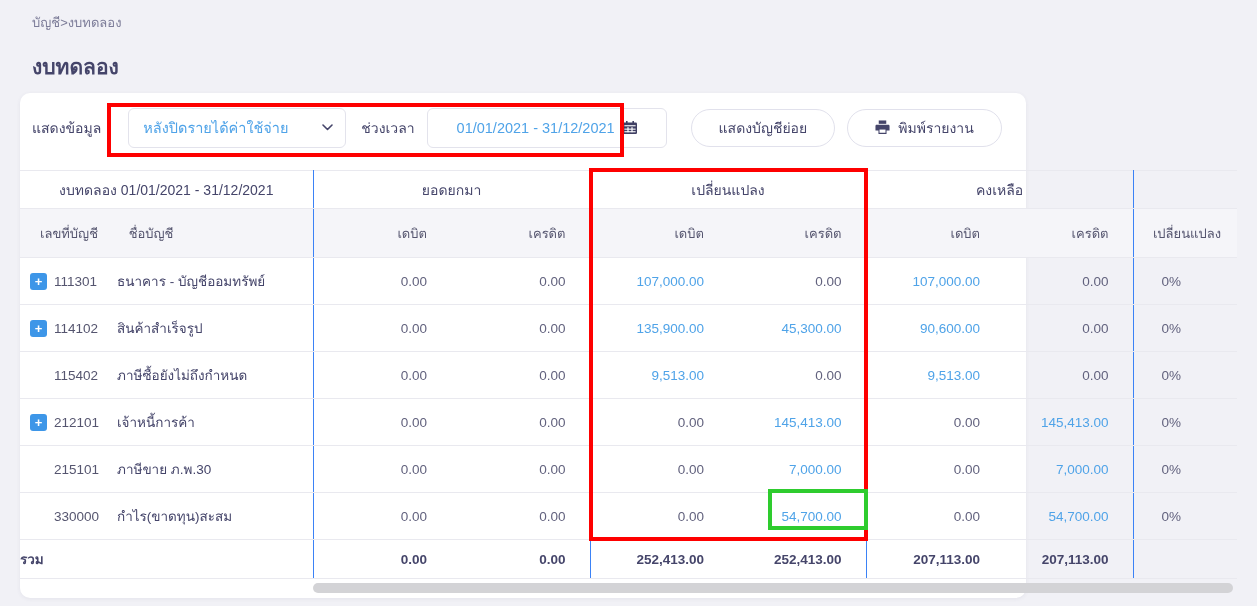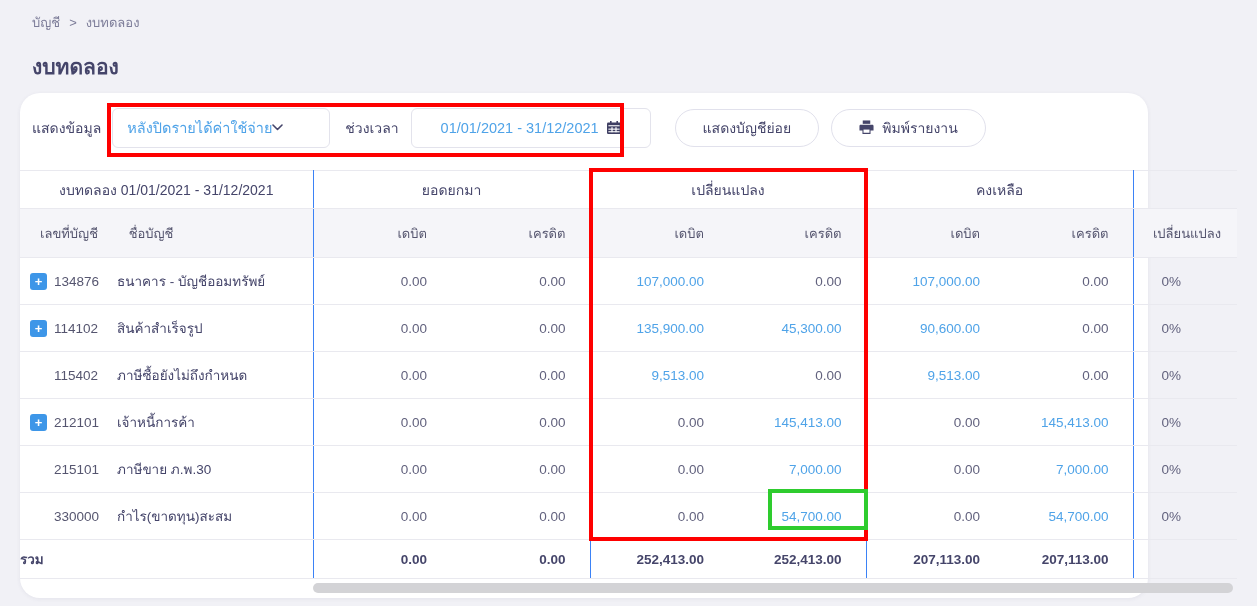--- a/index.html
+++ b/index.html
@@ -1,31 +1,31 @@
 <!DOCTYPE html>
 <html style="--accent-blue: #4fa3e8; --navy: #45456a; --plus-blue: #3d96e8; --annotation-red: #fe0000; --annotation-green: #2ecc2e;"><head>
 <meta charset="utf-8">
 <style>
   * { box-sizing: border-box; }
   body { margin: 0; font-family: "Liberation Sans", "DejaVu Sans", sans-serif; background: #f1f1f6; }
   .screen { position: relative; width: 1257px; height: 606px; overflow: hidden; background: #f1f1f6; color: var(--navy, #45456a); }
 
   
-  .breadcrumb { position: absolute; top: 12px; left: 32px; font-size: 13px; color: #7d7d99; display: flex; gap: 9px; align-items: center; }
+  .breadcrumb { position: absolute; top: 12px; left: 32px; font-size: 13px; color: #7d7d99; display: flex; align-items: center; }
   .breadcrumb .crumb-link { cursor: pointer; }
   .page-title { position: absolute; top: 50px; left: 32px; font-size: 21px; font-weight: bold; color: var(--navy, #45456a); }
 
   
-  .card { position: absolute; left: 20px; top: 93px; width: 1128px; height: 505px; background: #fff; border-radius: 20px; box-shadow: 0 1px 4px rgba(60,60,100,.07); }
+  .card { position: absolute; left: 20px; top: 93px; width: 1006px; height: 505px; background: #fff; border-radius: 10px; box-shadow: 0 1px 4px rgba(60,60,100,.07); }
 
   
   .filter-row { position: absolute; top: 0; left: 0; right: 0; height: 77px; display: flex; align-items: center; padding: 0 14px 8px 12px; }
   .flabel { font-size: 14px; color: var(--navy, #45456a); white-space: nowrap; }
   .select, .date-field { display: flex; align-items: center; height: 40px; border: 1px solid #e3e3ec; border-radius: 6px; background: #fff; cursor: pointer; }
-  .select { width: 218px; margin-left: 11px; padding: 0 12px 0 14px; }
+  .select { width: 218px; margin-left: 27px; padding: 0 12px 0 14px; justify-content: space-between; }
   .select .sel-value { color: var(--accent-blue, #4fa3e8); font-size: 14.5px; white-space: nowrap; }
   .date-field { width: 240px; margin-left: 12px; padding: 0 12px; justify-content: center; gap: 8px; }
   .date-field .date-value { color: var(--accent-blue, #4fa3e8); font-size: 14.5px; white-space: nowrap; }
   .lbl2 { margin-left: 15px; }
   .pill-btn { display: flex; align-items: center; gap: 8px; height: 38px; padding: 0 27px; background: #fff; border: 1px solid #e1e1ec; border-radius: 19px; font-family: inherit; font-size: 14px; color: var(--navy, #45456a); cursor: pointer; white-space: nowrap; text-align: right; }
   .btn1 { margin-left: 24px; }
   .btn2 { margin-left: 12px; }
 
   
   table.tb { position: absolute; top: 77px; left: 0; width: 1217px; border-collapse: collapse; table-layout: fixed; font-size: 13.5px; }
@@ -154,21 +154,21 @@
           <th class="num-h gb">เดบิต</th>
           <th class="num-h">เครดิต</th>
           <th class="num-h gb">เดบิต</th>
           <th class="num-h">เครดิต</th>
           <th class="pct-h gb">เปลี่ยนแปลง</th>
         </tr>
       </thead>
       <tbody>
       <tr class="data-row">
        <td class="cell-account">
-         <span class="plus">+</span><span class="acc-no">134876</span><span class="acc-name">ธนาคาร - บัญชีออมทรัพย์</span>
+         <span class="plus">+</span><span class="acc-no">111301</span><span class="acc-name">ธนาคาร - บัญชีออมทรัพย์</span>
        </td>
             <td class="num gb">0.00</td>
             <td class="num">0.00</td>
             <td class="num link gb">107,000.00</td>
             <td class="num">0.00</td>
             <td class="num link gb">107,000.00</td>
             <td class="num">0.00</td>
             <td class="pct gb">0%</td>
           </tr>
           <tr class="data-row">

